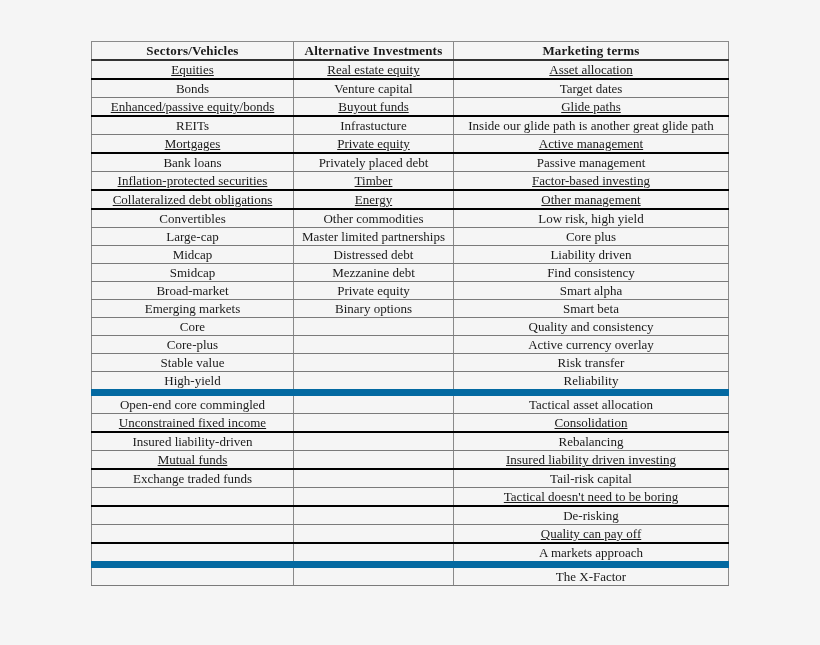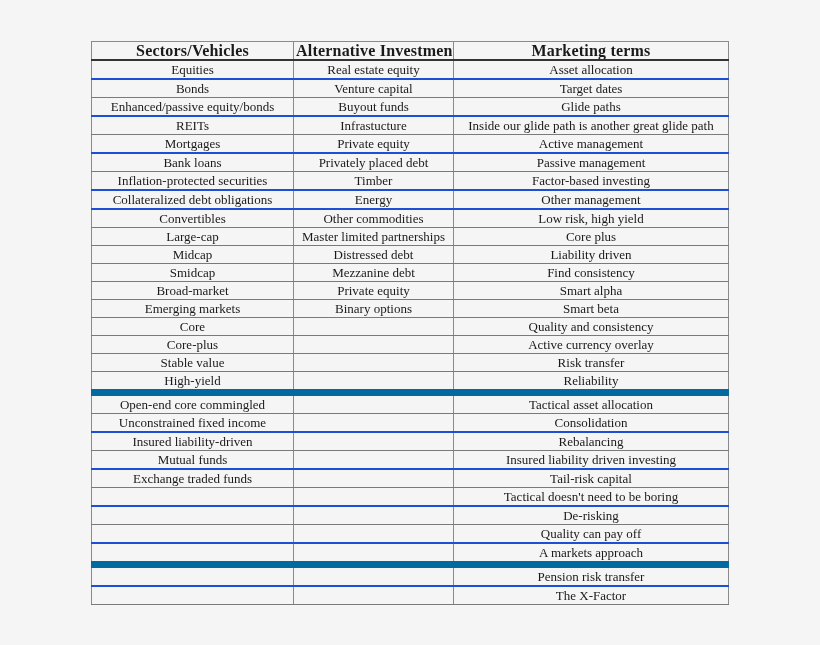--- a/index.html
+++ b/index.html
@@ -36,26 +36,27 @@
       font-size: 13px;
       line-height: 17px;
       white-space: nowrap;
       overflow: hidden;
       border-left: 1px solid #8a8a8a;
       border-right: 1px solid #8a8a8a;
       border-bottom: 1px solid #7a7a7a;
     }
     table.terms th {
       font-weight: bold;
-      font-size: 16px;
+      font-size: 13px;
       border-bottom: 2px solid #333;
       letter-spacing: 0.2px;
     }
     table.terms tr.dark td {
-      border-bottom: 2px solid #1d4ed8;
+      border-bottom: 2px solid #000000;
+      text-decoration: underline;
     }
     table.terms tr.light td {
       border-bottom: 7px solid #0369a1;
     }
   </style>
 </head>
 <body>
 
 <table class="terms">
   <colgroup>
@@ -199,24 +200,19 @@
       <tr class="dark">
         <td></td>
         <td></td>
         <td>Quality can pay off</td>
       </tr>
       <tr class="light">
         <td></td>
         <td></td>
         <td>A markets approach</td>
       </tr>
-      <tr class="dark">
-        <td></td>
-        <td></td>
-        <td>Pension risk transfer</td>
-      </tr>
       <tr>
         <td></td>
         <td></td>
         <td>The X-Factor</td>
       </tr>
     </tbody>
 </table>
 
 </body></html>

